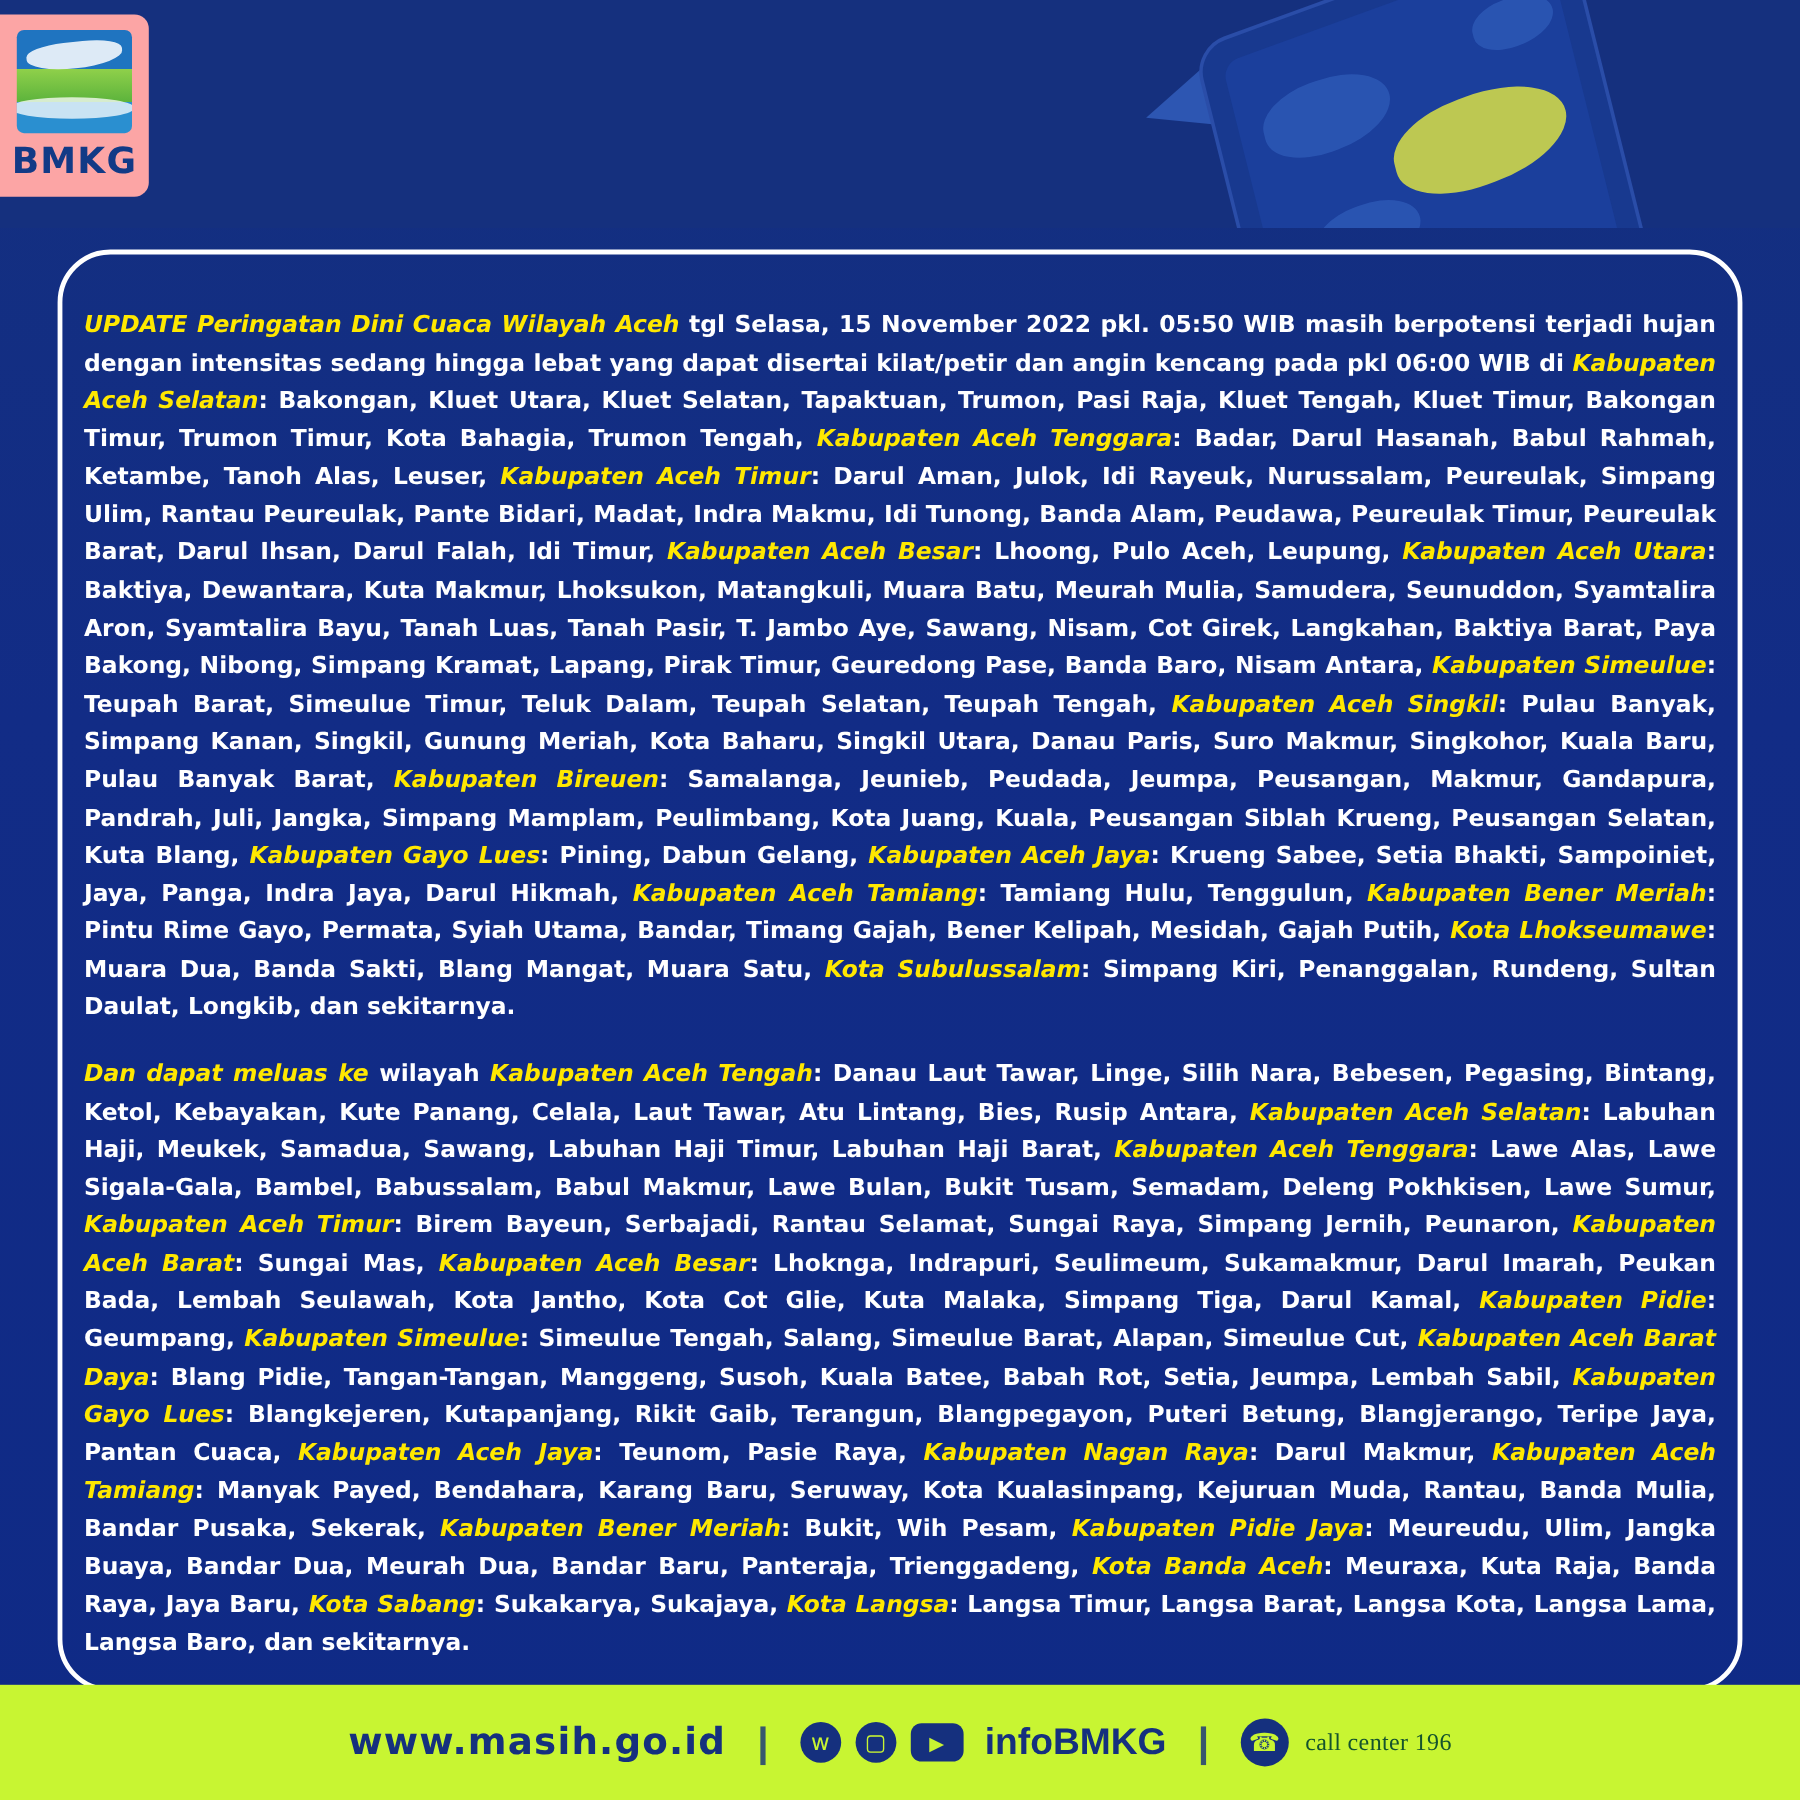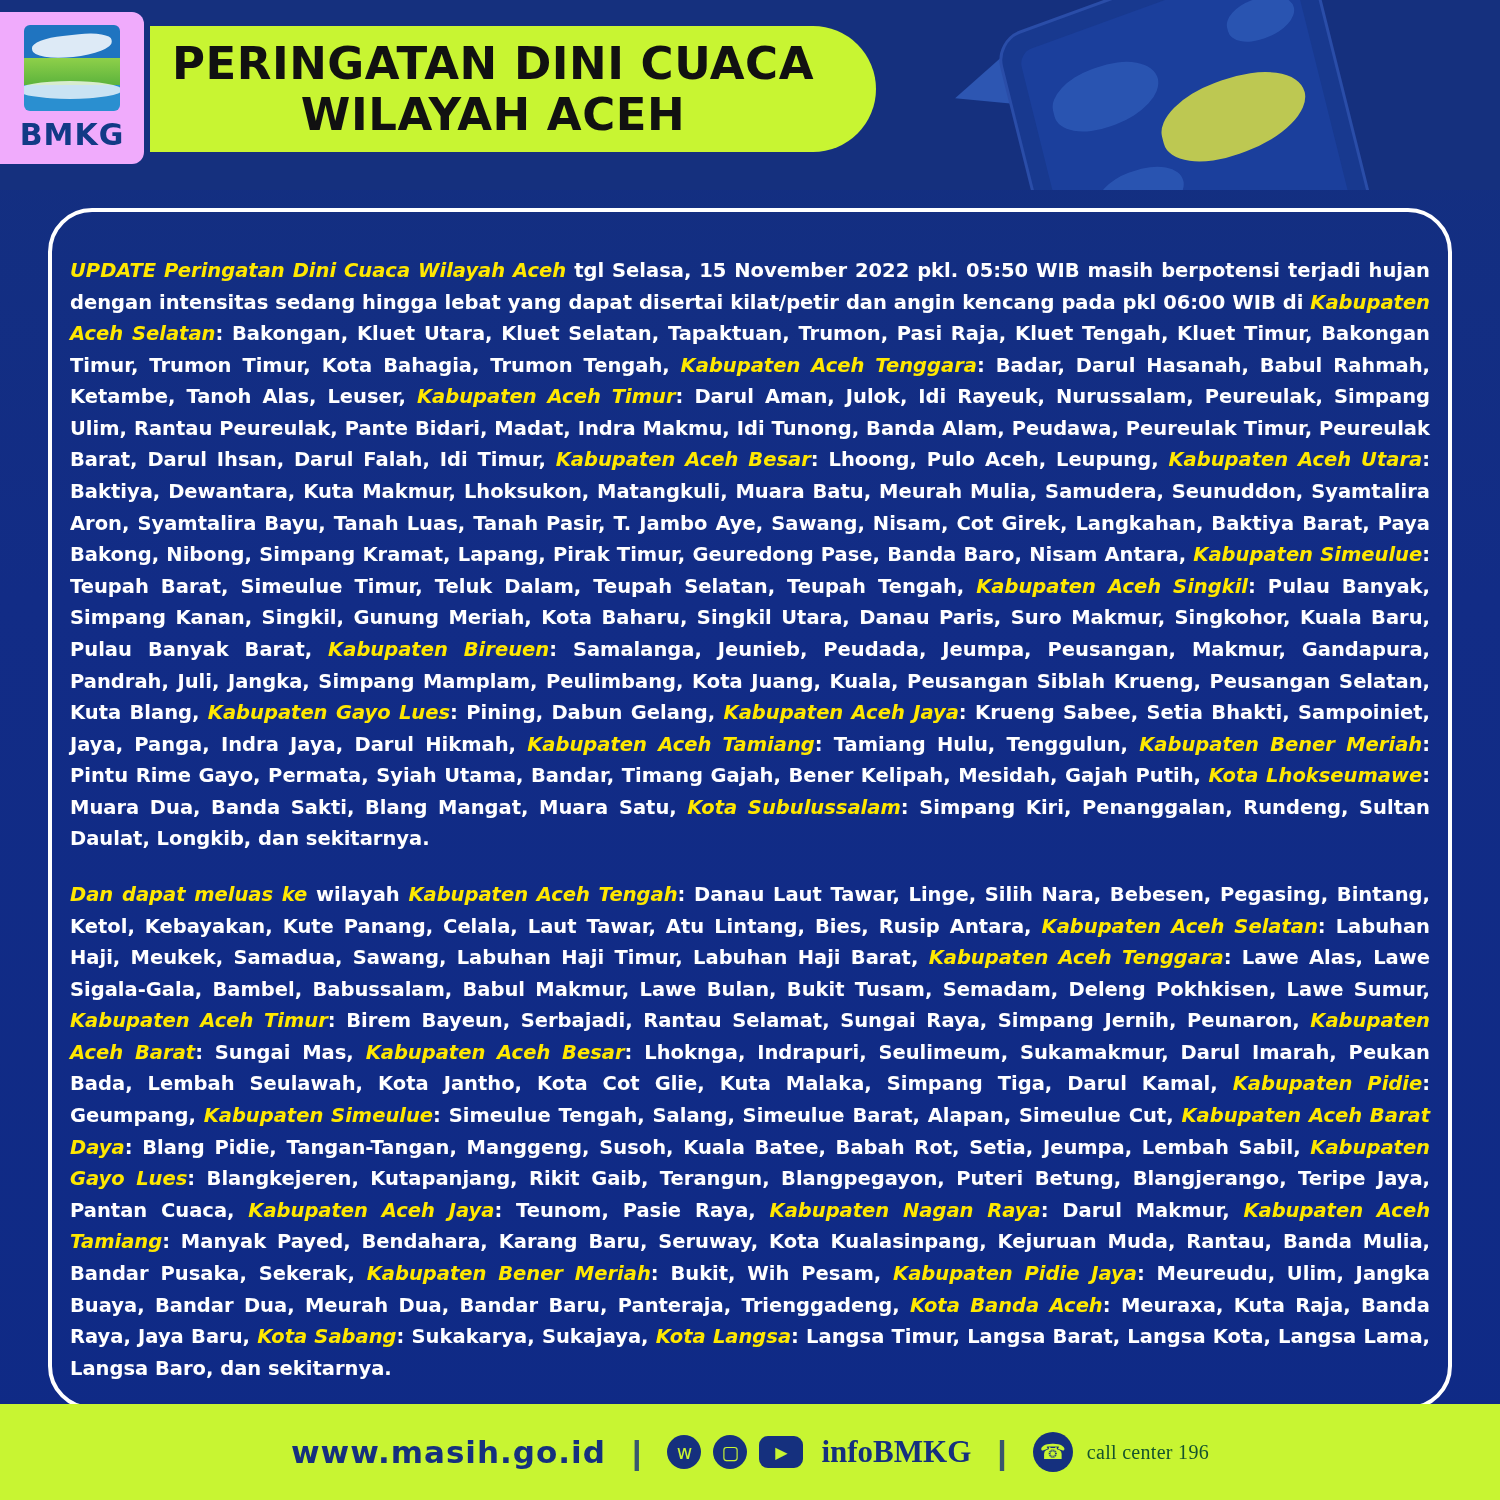--- a/index.html
+++ b/index.html
@@ -23,22 +23,22 @@
   .header {
     position: absolute;
     top: 0; left: 0; right: 0;
     height: 190px;
     background: #15307e;
     overflow: hidden;
   }
   .logo-box {
     position: absolute;
     left: 0; top: 12px;
-    width: 144px; height: 152px;
-    background: #f0abfc;
+    width: 124px; height: 152px;
+    background: #fca5a5;
     border-radius: 0 12px 12px 0;
     display: flex;
     flex-direction: column;
     align-items: center;
     justify-content: center;
   }
   .logo-mark {
     width: 96px; height: 86px;
     border-radius: 6px;
     background:
@@ -199,21 +199,21 @@
     background: #15307e;
     color: #c8f532;
     display: flex;
     align-items: center;
     justify-content: center;
     font-size: 19px;
     font-family: "DejaVu Sans", sans-serif;
   }
   .sicon.yt { border-radius: 9px; width: 44px; height: 32px; font-size: 16px; }
   .handle-text {
-    font-family: Liberation Serif, serif;
+    font-family: Liberation Sans, sans-serif;
     font-size: 31px;
     font-weight: bold;
     color: #15307e;
     margin-left: 6px;
   }
   .callcenter {
     display: flex;
     align-items: center;
     gap: 14px;
   }
@@ -251,24 +251,20 @@
         <div class="deco-blob b3"></div>
         <div class="deco-blob b4"></div>
       </div>
     </div>
 
     <div class="logo-box">
       <div class="logo-mark"></div>
       <div class="logo-text">BMKG</div>
     </div>
 
-    <div class="title-pill">
-      <div class="line">PERINGATAN DINI CUACA</div>
-      <div class="line">WILAYAH ACEH</div>
-    </div>
   </div>
 
   <div class="card"></div>
 
   <div class="content">
     <p><span class="yellow">UPDATE Peringatan Dini Cuaca Wilayah Aceh</span><span> tgl Selasa, 15 November 2022 pkl. 05:50 WIB masih berpotensi terjadi hujan dengan intensitas sedang hingga lebat yang dapat disertai kilat/petir dan angin kencang pada pkl 06:00 WIB di </span><span class="yellow">Kabupaten Aceh Selatan</span><span>: Bakongan, Kluet Utara, Kluet Selatan, Tapaktuan, Trumon, Pasi Raja, Kluet Tengah, Kluet Timur, Bakongan Timur, Trumon Timur, Kota Bahagia, Trumon Tengah, </span><span class="yellow">Kabupaten Aceh Tenggara</span><span>: Badar, Darul Hasanah, Babul Rahmah, Ketambe, Tanoh Alas, Leuser, </span><span class="yellow">Kabupaten Aceh Timur</span><span>: Darul Aman, Julok, Idi Rayeuk, Nurussalam, Peureulak, Simpang Ulim, Rantau Peureulak, Pante Bidari, Madat, Indra Makmu, Idi Tunong, Banda Alam, Peudawa, Peureulak Timur, Peureulak Barat, Darul Ihsan, Darul Falah, Idi Timur, </span><span class="yellow">Kabupaten Aceh Besar</span><span>: Lhoong, Pulo Aceh, Leupung, </span><span class="yellow">Kabupaten Aceh Utara</span><span>: Baktiya, Dewantara, Kuta Makmur, Lhoksukon, Matangkuli, Muara Batu, Meurah Mulia, Samudera, Seunuddon, Syamtalira Aron, Syamtalira Bayu, Tanah Luas, Tanah Pasir, T. Jambo Aye, Sawang, Nisam, Cot Girek, Langkahan, Baktiya Barat, Paya Bakong, Nibong, Simpang Kramat, Lapang, Pirak Timur, Geuredong Pase, Banda Baro, Nisam Antara, </span><span class="yellow">Kabupaten Simeulue</span><span>: Teupah Barat, Simeulue Timur, Teluk Dalam, Teupah Selatan, Teupah Tengah, </span><span class="yellow">Kabupaten Aceh Singkil</span><span>: Pulau Banyak, Simpang Kanan, Singkil, Gunung Meriah, Kota Baharu, Singkil Utara, Danau Paris, Suro Makmur, Singkohor, Kuala Baru, Pulau Banyak Barat, </span><span class="yellow">Kabupaten Bireuen</span><span>: Samalanga, Jeunieb, Peudada, Jeumpa, Peusangan, Makmur, Gandapura, Pandrah, Juli, Jangka, Simpang Mamplam, Peulimbang, Kota Juang, Kuala, Peusangan Siblah Krueng, Peusangan Selatan, Kuta Blang, </span><span class="yellow">Kabupaten Gayo Lues</span><span>: Pining, Dabun Gelang, </span><span class="yellow">Kabupaten Aceh Jaya</span><span>: Krueng Sabee, Setia Bhakti, Sampoiniet, Jaya, Panga, Indra Jaya, Darul Hikmah, </span><span class="yellow">Kabupaten Aceh Tamiang</span><span>: Tamiang Hulu, Tenggulun, </span><span class="yellow">Kabupaten Bener Meriah</span><span>: Pintu Rime Gayo, Permata, Syiah Utama, Bandar, Timang Gajah, Bener Kelipah, Mesidah, Gajah Putih, </span><span class="yellow">Kota Lhokseumawe</span><span>: Muara Dua, Banda Sakti, Blang Mangat, Muara Satu, </span><span class="yellow">Kota Subulussalam</span><span>: Simpang Kiri, Penanggalan, Rundeng, Sultan Daulat, Longkib, dan sekitarnya.</span></p>
     <p><span class="yellow">Dan dapat meluas ke</span><span> wilayah </span><span class="yellow">Kabupaten Aceh Tengah</span><span>: Danau Laut Tawar, Linge, Silih Nara, Bebesen, Pegasing, Bintang, Ketol, Kebayakan, Kute Panang, Celala, Laut Tawar, Atu Lintang, Bies, Rusip Antara, </span><span class="yellow">Kabupaten Aceh Selatan</span><span>: Labuhan Haji, Meukek, Samadua, Sawang, Labuhan Haji Timur, Labuhan Haji Barat, </span><span class="yellow">Kabupaten Aceh Tenggara</span><span>: Lawe Alas, Lawe Sigala-Gala, Bambel, Babussalam, Babul Makmur, Lawe Bulan, Bukit Tusam, Semadam, Deleng Pokhkisen, Lawe Sumur, </span><span class="yellow">Kabupaten Aceh Timur</span><span>: Birem Bayeun, Serbajadi, Rantau Selamat, Sungai Raya, Simpang Jernih, Peunaron, </span><span class="yellow">Kabupaten Aceh Barat</span><span>: Sungai Mas, </span><span class="yellow">Kabupaten Aceh Besar</span><span>: Lhoknga, Indrapuri, Seulimeum, Sukamakmur, Darul Imarah, Peukan Bada, Lembah Seulawah, Kota Jantho, Kota Cot Glie, Kuta Malaka, Simpang Tiga, Darul Kamal, </span><span class="yellow">Kabupaten Pidie</span><span>: Geumpang, </span><span class="yellow">Kabupaten Simeulue</span><span>: Simeulue Tengah, Salang, Simeulue Barat, Alapan, Simeulue Cut, </span><span class="yellow">Kabupaten Aceh Barat Daya</span><span>: Blang Pidie, Tangan-Tangan, Manggeng, Susoh, Kuala Batee, Babah Rot, Setia, Jeumpa, Lembah Sabil, </span><span class="yellow">Kabupaten Gayo Lues</span><span>: Blangkejeren, Kutapanjang, Rikit Gaib, Terangun, Blangpegayon, Puteri Betung, Blangjerango, Teripe Jaya, Pantan Cuaca, </span><span class="yellow">Kabupaten Aceh Jaya</span><span>: Teunom, Pasie Raya, </span><span class="yellow">Kabupaten Nagan Raya</span><span>: Darul Makmur, </span><span class="yellow">Kabupaten Aceh Tamiang</span><span>: Manyak Payed, Bendahara, Karang Baru, Seruway, Kota Kualasinpang, Kejuruan Muda, Rantau, Banda Mulia, Bandar Pusaka, Sekerak, </span><span class="yellow">Kabupaten Bener Meriah</span><span>: Bukit, Wih Pesam, </span><span class="yellow">Kabupaten Pidie Jaya</span><span>: Meureudu, Ulim, Jangka Buaya, Bandar Dua, Meurah Dua, Bandar Baru, Panteraja, Trienggadeng, </span><span class="yellow">Kota Banda Aceh</span><span>: Meuraxa, Kuta Raja, Banda Raya, Jaya Baru, </span><span class="yellow">Kota Sabang</span><span>: Sukakarya, Sukajaya, </span><span class="yellow">Kota Langsa</span><span>: Langsa Timur, Langsa Barat, Langsa Kota, Langsa Lama, Langsa Baro, dan sekitarnya.</span></p>
     <p class="yellow">Kondisi ini diperkirakan masih dapat berlangsung hingga pkl 09:30 WIB</p>
     <p class="tail">Prakirawan BMKG - Aceh</p>
   </div>

